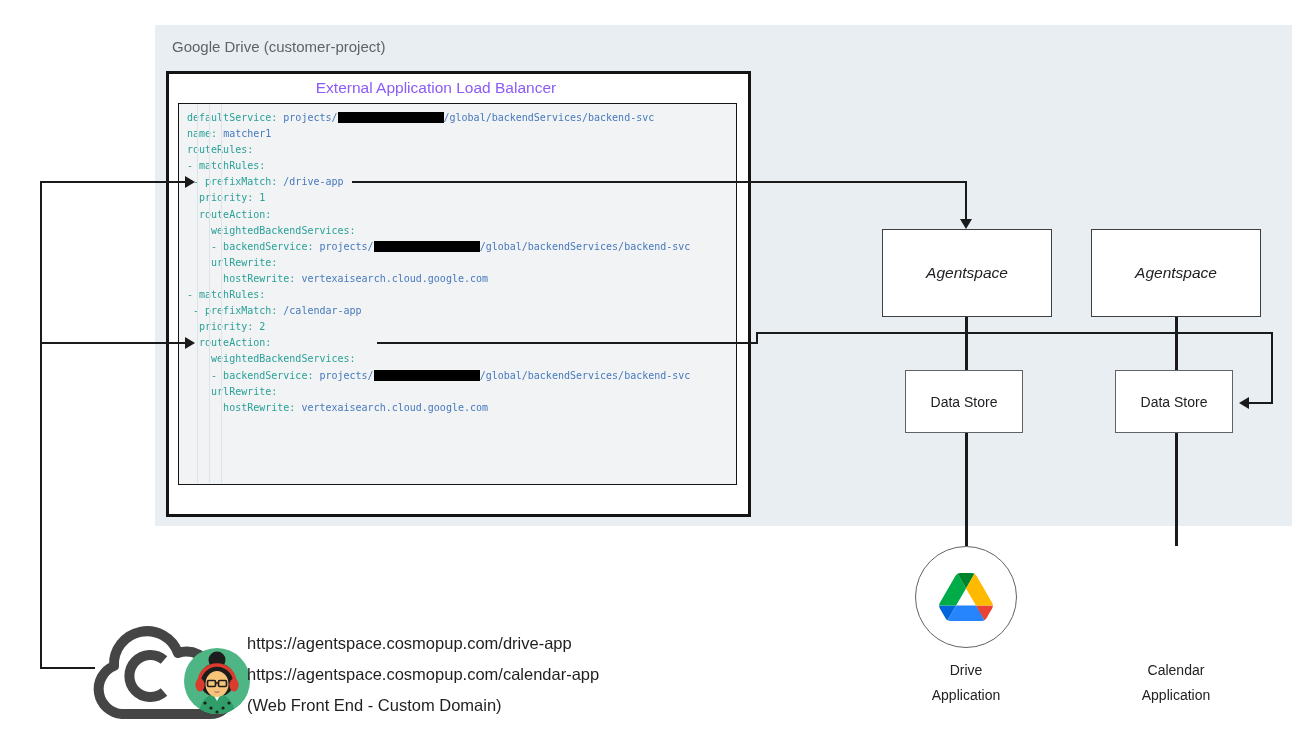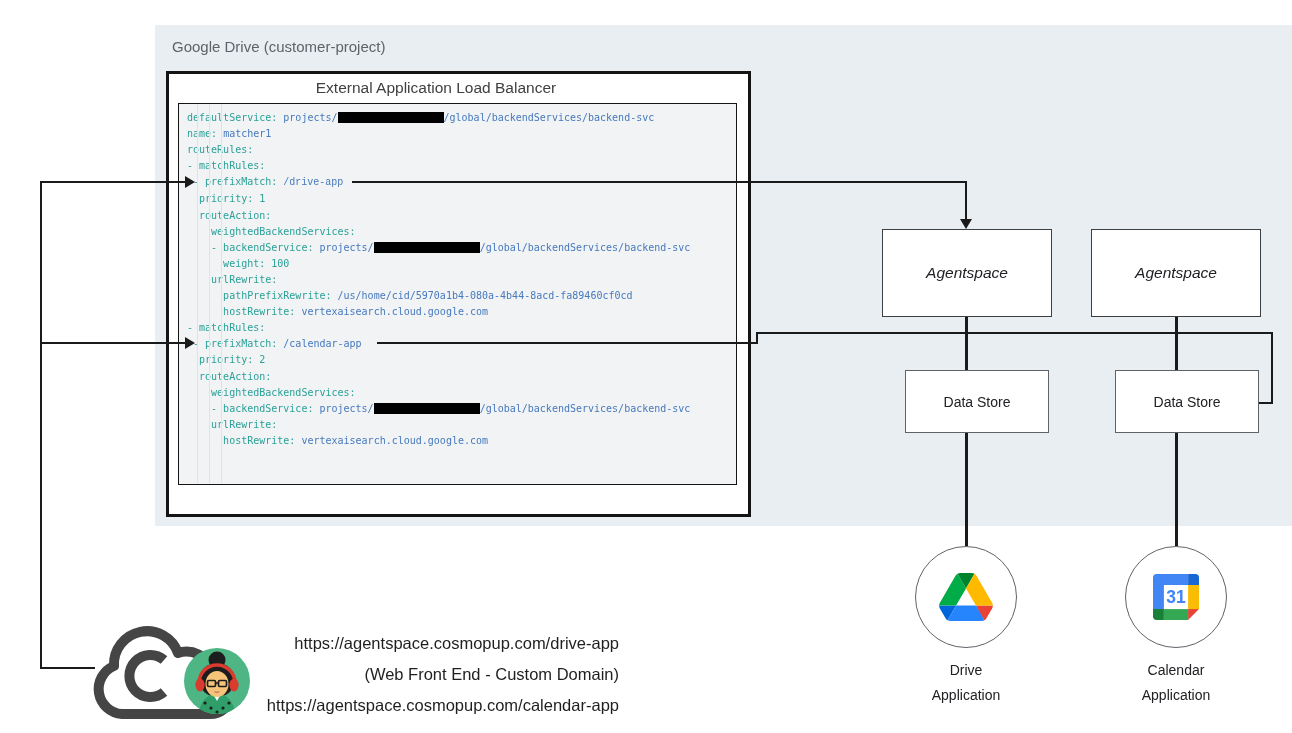--- a/index.html
+++ b/index.html
@@ -3,65 +3,63 @@
 <meta charset="utf-8">
 <style>
   html,body{margin:0;padding:0;background:#fff;}
   body{font-family:"Liberation Sans",sans-serif;color:#202124;}
   #stage{position:relative;width:1292px;height:733px;background:#fff;overflow:hidden;}
 
   .panel{position:absolute;left:155px;top:25px;width:1137px;height:501px;background:#e9eef2;}
   .gcp-label{position:absolute;left:172px;top:38px;font-size:15px;color:#5f6368;}
 
   .alb-box{position:absolute;left:166px;top:71px;width:585px;height:446px;background:#fff;border:3px solid #141414;box-sizing:border-box;}
-  .alb-title{position:absolute;left:166px;top:79px;width:540px;text-align:center;font-size:15.5px;color:#404040;}
+  .alb-title{position:absolute;left:166px;top:79px;width:540px;text-align:center;font-size:15.5px;color:#8b5cf6;}
 
   .code-box{position:absolute;left:178px;top:103px;width:559px;height:382px;background:#f1f3f4;border:1.5px solid #141414;box-sizing:border-box;padding:6px 0 0 8px;overflow:hidden;}
   .code-line{font-family:"DejaVu Sans Mono","Liberation Mono",monospace;font-size:10px;line-height:16.1px;white-space:pre;}
   .redact{display:inline-block;width:106px;height:11px;vertical-align:-2px;}
   .indent-guide{position:absolute;top:104px;width:1px;height:379px;background:#dde3e8;}
 
   .conn{position:absolute;background:#1a1a1a;}
   .arrow{position:absolute;width:0;height:0;}
   .arrow.right{border-top:6px solid transparent;border-bottom:6px solid transparent;border-left:10px solid #1a1a1a;}
   .arrow.left{border-top:6px solid transparent;border-bottom:6px solid transparent;border-right:10px solid #1a1a1a;}
   .arrow.down{border-left:6px solid transparent;border-right:6px solid transparent;border-top:10px solid #1a1a1a;}
 
   .node{position:absolute;background:#fff;display:flex;align-items:center;justify-content:center;box-sizing:border-box;}
   .agentspace{width:170px;height:88px;border:1.5px solid #3c4043;font-style:italic;font-size:15.5px;}
-  .datastore{width:144px;height:63px;border:1.5px solid #5f6368;font-size:14px;}
+  .datastore{width:118px;height:63px;border:1.5px solid #5f6368;font-size:14px;}
   .app-circle{width:102px;height:102px;border:1.5px solid #5f6368;border-radius:50%;}
   .app-label{position:absolute;text-align:center;font-size:14px;line-height:25px;color:#202124;}
 
-  .client-text{position:absolute;left:247px;top:628px;width:372px;text-align:right;font-size:16.5px;line-height:31px;color:#1f1f1f;}
+  .client-text{position:absolute;left:247px;top:628px;width:372px;text-align:left;font-size:16.5px;line-height:31px;color:#1f1f1f;}
 </style>
 </head>
 <body>
 
 <div id="stage">
 
   <div class="panel"></div>
   <div class="gcp-label">Google Drive (customer-project)</div>
 
   <div class="alb-box"></div>
   <div class="alb-title">External Application Load Balancer</div>
 
   <div class="code-box">
       <div class="code-line"><span style="color: rgb(42, 161, 152);">defaultService: </span><span style="color: rgb(70, 121, 189);">projects/</span><span class="redact" style="background: rgb(0, 0, 0);"></span><span style="color: rgb(70, 121, 189);">/global/backendServices/backend-svc</span></div>
       <div class="code-line"><span style="color: rgb(42, 161, 152);">name: </span><span style="color: rgb(70, 121, 189);">matcher1</span></div>
       <div class="code-line"><span style="color: rgb(42, 161, 152);">routeRules:</span></div>
       <div class="code-line"><span style="color: rgb(42, 161, 152);">- matchRules:</span></div>
-      <div class="code-line"><span style="color: rgb(42, 161, 152);"> - prefixMatch: </span><span style="color: rgb(70, 121, 189); font-family: Liberation Mono, monospace;">/drive-app</span></div>
+      <div class="code-line"><span style="color: rgb(42, 161, 152);"> - prefixMatch: </span><span style="color: rgb(70, 121, 189);">/drive-app</span></div>
       <div class="code-line"><span style="color: rgb(42, 161, 152);">  priority: 1</span></div>
       <div class="code-line"><span style="color: rgb(42, 161, 152);">  routeAction:</span></div>
       <div class="code-line"><span style="color: rgb(42, 161, 152);">    weightedBackendServices:</span></div>
       <div class="code-line"><span style="color: rgb(42, 161, 152);">    - backendService: </span><span style="color: rgb(70, 121, 189);">projects/</span><span class="redact" style="background: rgb(0, 0, 0);"></span><span style="color: rgb(70, 121, 189);">/global/backendServices/backend-svc</span></div>
-      <div class="code-line"><span style="color: rgb(42, 161, 152);">      weight: 100</span></div>
       <div class="code-line"><span style="color: rgb(42, 161, 152);">    urlRewrite:</span></div>
-      <div class="code-line"><span style="color: rgb(42, 161, 152);">      pathPrefixRewrite: </span><span style="color: rgb(70, 121, 189);">/us/home/cid/5970a1b4-080a-4b44-8acd-fa89460cf0cd</span></div>
       <div class="code-line"><span style="color: rgb(42, 161, 152);">      hostRewrite: </span><span style="color: rgb(70, 121, 189);">vertexaisearch.cloud.google.com</span></div>
       <div class="code-line"><span style="color: rgb(42, 161, 152);">- matchRules:</span></div>
       <div class="code-line"><span style="color: rgb(42, 161, 152);"> - prefixMatch: </span><span style="color: rgb(70, 121, 189); margin-top: 40px;">/calendar-app</span></div>
       <div class="code-line"><span style="color: rgb(42, 161, 152);">  priority: 2</span></div>
       <div class="code-line"><span style="color: rgb(42, 161, 152);">  routeAction:</span></div>
       <div class="code-line"><span style="color: rgb(42, 161, 152);">    weightedBackendServices:</span></div>
       <div class="code-line"><span style="color: rgb(42, 161, 152);">    - backendService: </span><span style="color: rgb(70, 121, 189);">projects/</span><span class="redact" style="background: rgb(0, 0, 0);"></span><span style="color: rgb(70, 121, 189);">/global/backendServices/backend-svc</span></div>
       <div class="code-line"><span style="color: rgb(42, 161, 152);">    urlRewrite:</span></div>
       <div class="code-line"><span style="color: rgb(42, 161, 152);">      hostRewrite: </span><span style="color: rgb(70, 121, 189);">vertexaisearch.cloud.google.com</span></div>
     </div>
@@ -114,32 +112,20 @@
       <path fill="#00832d" d="m43.65 25 13.75-23.8c-1.35-.8-2.9-1.2-4.5-1.2h-18.5c-1.6 0-3.15.45-4.5 1.2z"></path>
       <path fill="#2684fc" d="m59.8 53h-32.3l-13.75 23.8c1.35.8 2.9 1.2 4.5 1.2h50.8c1.6 0 3.15-.45 4.5-1.2z"></path>
       <path fill="#ffba00" d="m73.4 26.5-12.7-22c-.8-1.4-1.95-2.5-3.3-3.3l-13.75 23.8 16.15 28h27.45c0-1.55-.4-3.1-1.2-4.5z"></path>
     </svg>
   </div>
   <div class="app-label" style="left:901px;top:658px;width:130px;">
     <div>Drive</div>
     <div>Application</div>
   </div>
 
-  <div class="node app-circle" style="left:1125px;top:546px;">
-    <svg width="46" height="46" viewBox="0 0 200 200">
-      <path fill="#ffffff" d="M152.6 47.4H47.4v105.2h105.2z"></path>
-      <path fill="#ea4335" d="M152.6 200 200 152.6h-47.4z"></path>
-      <path fill="#fbbc04" d="M200 47.4h-47.4v105.2H200z"></path>
-      <path fill="#34a853" d="M152.6 152.6H47.4V200h105.2z"></path>
-      <path fill="#188038" d="M0 152.6v31.6A15.8 15.8 0 0 0 15.8 200h31.6v-47.4z"></path>
-      <path fill="#1967d2" d="M200 47.4V15.8A15.8 15.8 0 0 0 184.2 0h-31.6v47.4z"></path>
-      <path fill="#4285f4" d="M152.6 0H15.8A15.8 15.8 0 0 0 0 15.8v136.8h47.4V47.4h105.2z"></path>
-      <text x="100" y="128" text-anchor="middle" font-family="Liberation Sans, sans-serif" font-size="76" font-weight="bold" fill="#4285f4">31</text>
-    </svg>
-  </div>
   <div class="app-label" style="left:1106px;top:658px;width:140px;">
     <div>Calendar</div>
     <div>Application</div>
   </div>
 
   <svg style="position:absolute;left:76px;top:620px;" width="180" height="104" viewBox="0 0 180 104">
     <path d="M46 94 a25 25 0 0 1 -8 -48 a33 33 0 0 1 64 -13 a27 27 0 0 1 34 17 a22 22 0 0 1 -4 44 z" fill="#ffffff" stroke="#454545" stroke-width="10" stroke-linejoin="round"></path>
     <path d="M88 40 a21 21 0 1 0 0 32" fill="none" stroke="#454545" stroke-width="10" stroke-linecap="butt"></path>
   </svg>
   <svg style="position:absolute;left:183px;top:647px;" width="68" height="68" viewBox="0 0 68 68">
@@ -166,17 +152,17 @@
       <ellipse cx="51" cy="38" rx="4.6" ry="6.4" fill="#d93c2f"></ellipse>
       <rect x="24.5" y="33.5" width="8" height="6" rx="1.2" fill="none" stroke="#1d1d1d" stroke-width="1.7"></rect>
       <rect x="35.5" y="33.5" width="8" height="6" rx="1.2" fill="none" stroke="#1d1d1d" stroke-width="1.7"></rect>
       <line x1="32.5" y1="36" x2="35.5" y2="36" stroke="#1d1d1d" stroke-width="1.7"></line>
       <path d="M31.5 44.5 Q34 46 36.5 44.5" fill="none" stroke="#c77" stroke-width="1.3"></path>
     </g>
   </svg>
 
   <div class="client-text">
     <div>https://agentspace.cosmopup.com/drive-app</div>
+    <div>https://agentspace.cosmopup.com/calendar-app</div>
     <div>(Web Front End - Custom Domain)</div>
-    <div>https://agentspace.cosmopup.com/calendar-app</div>
   </div>
 
 </div>
 
 </body></html>

